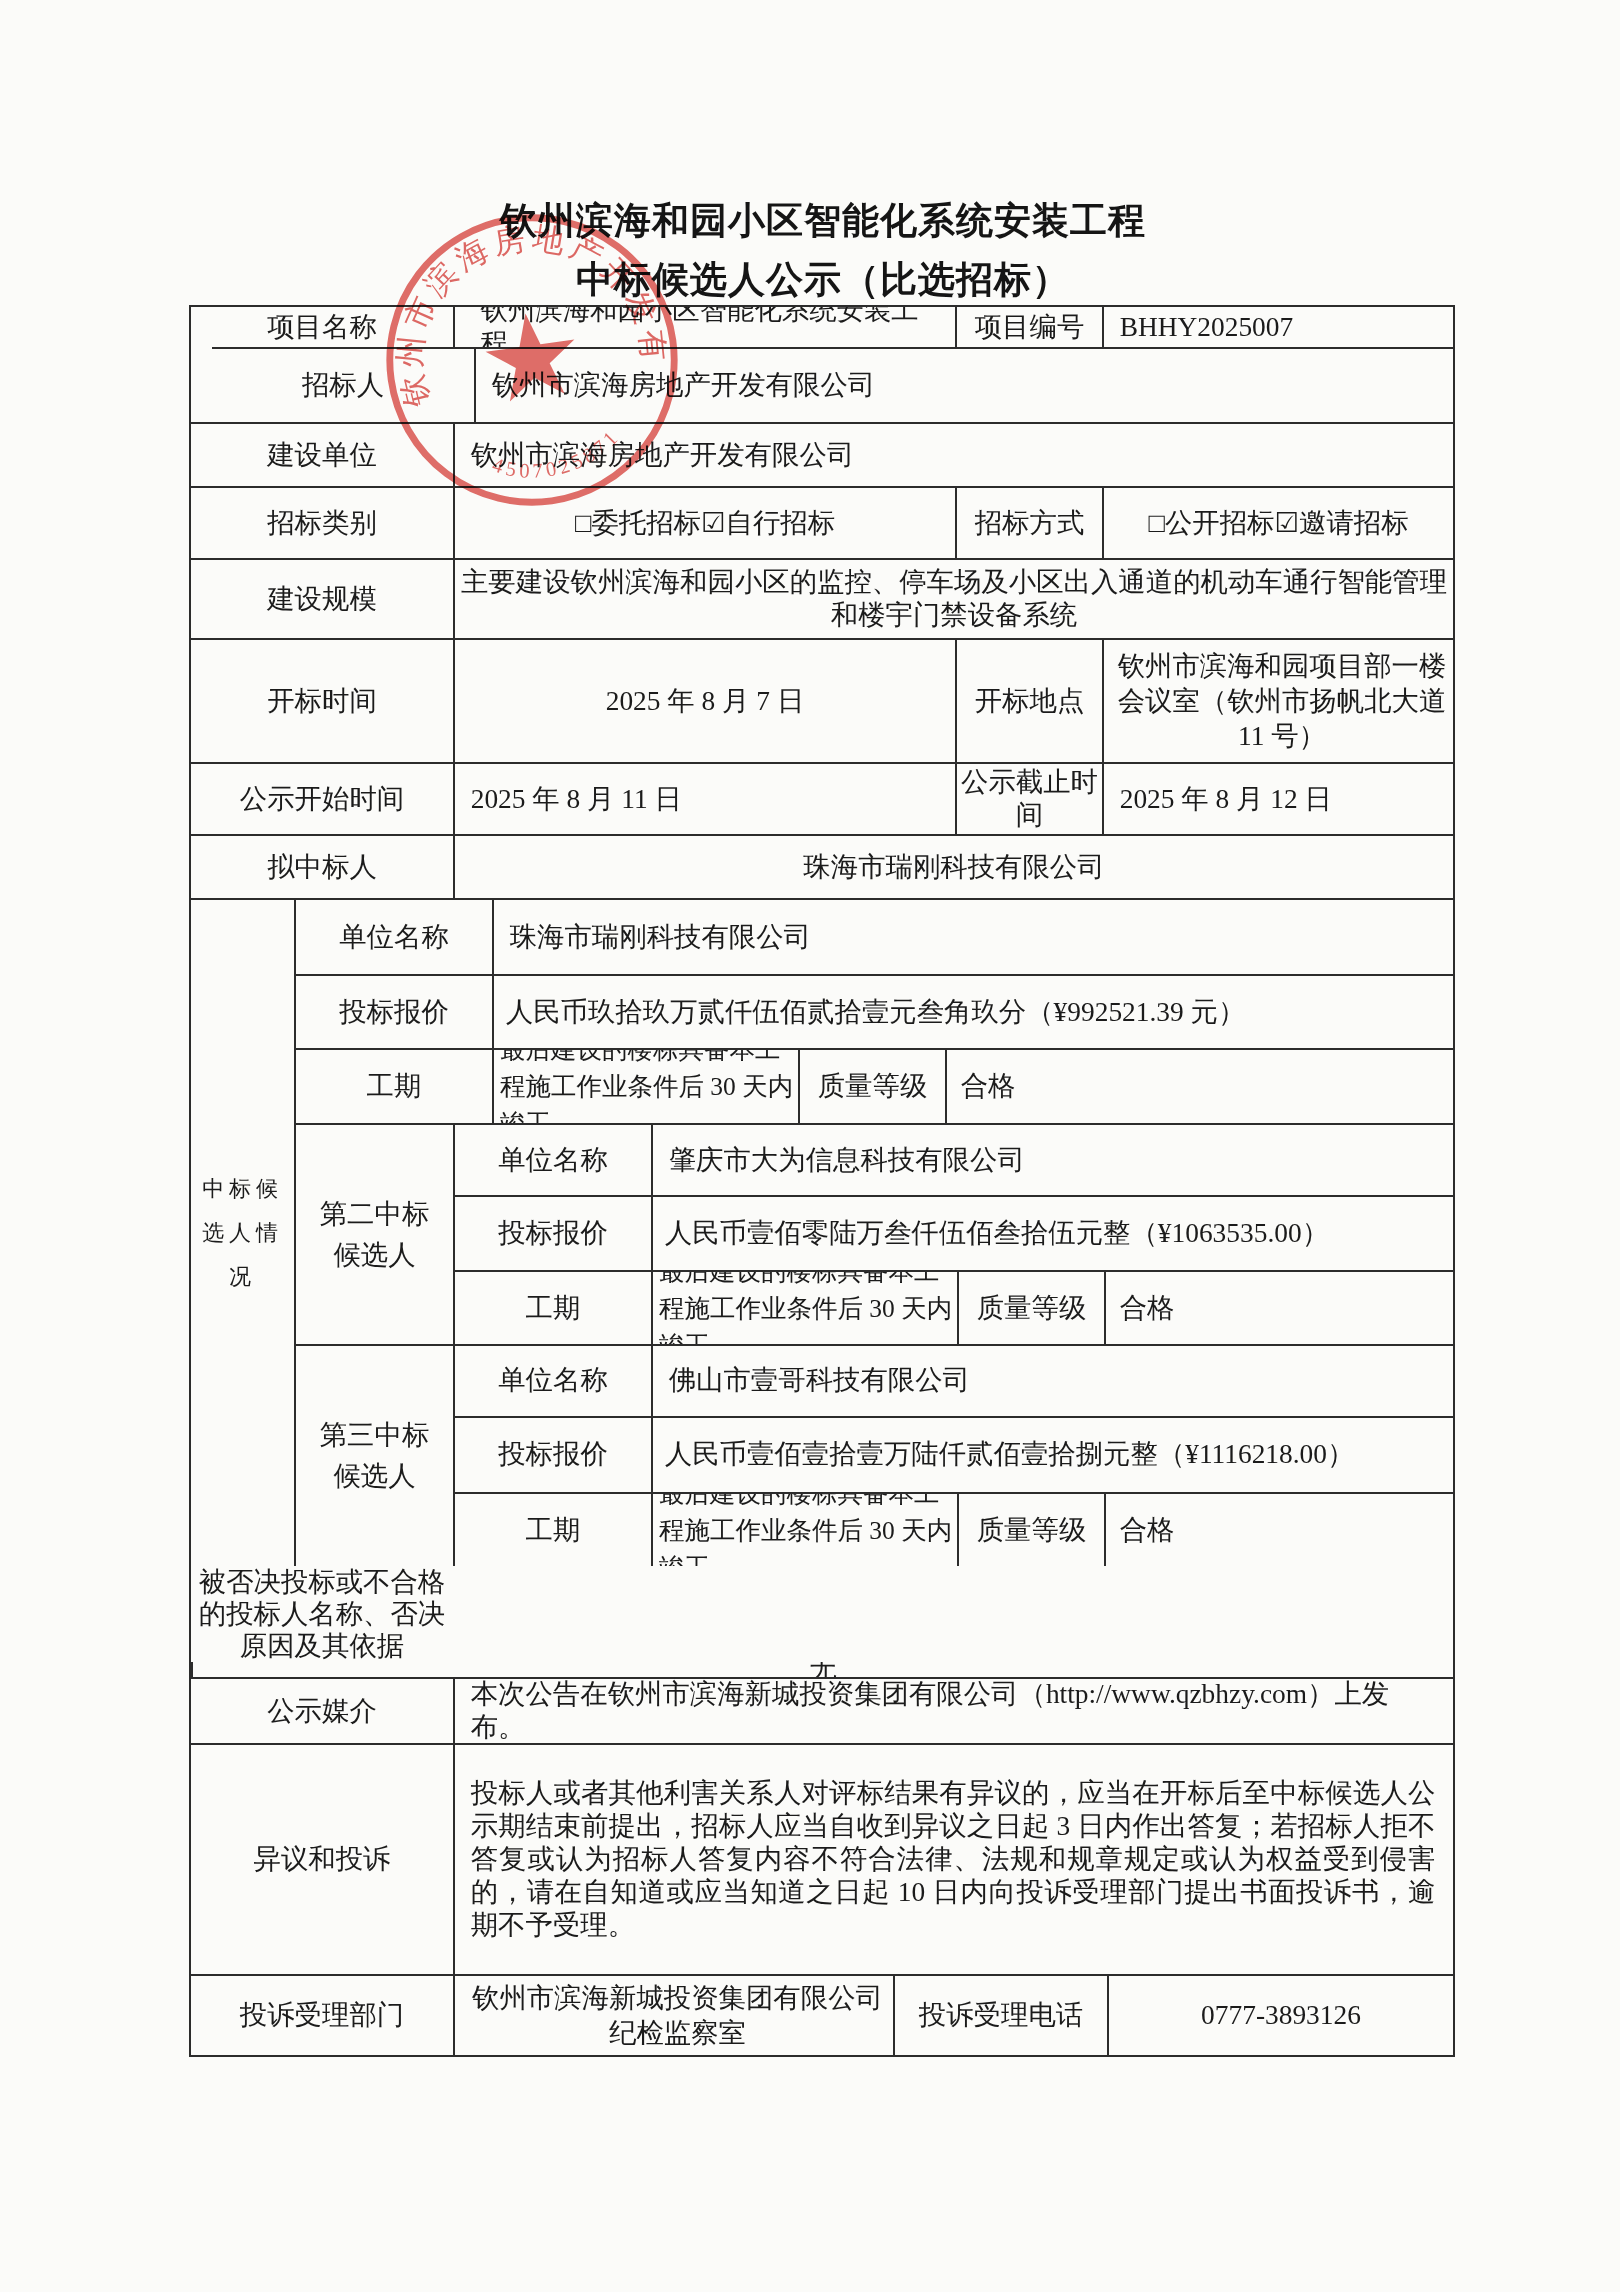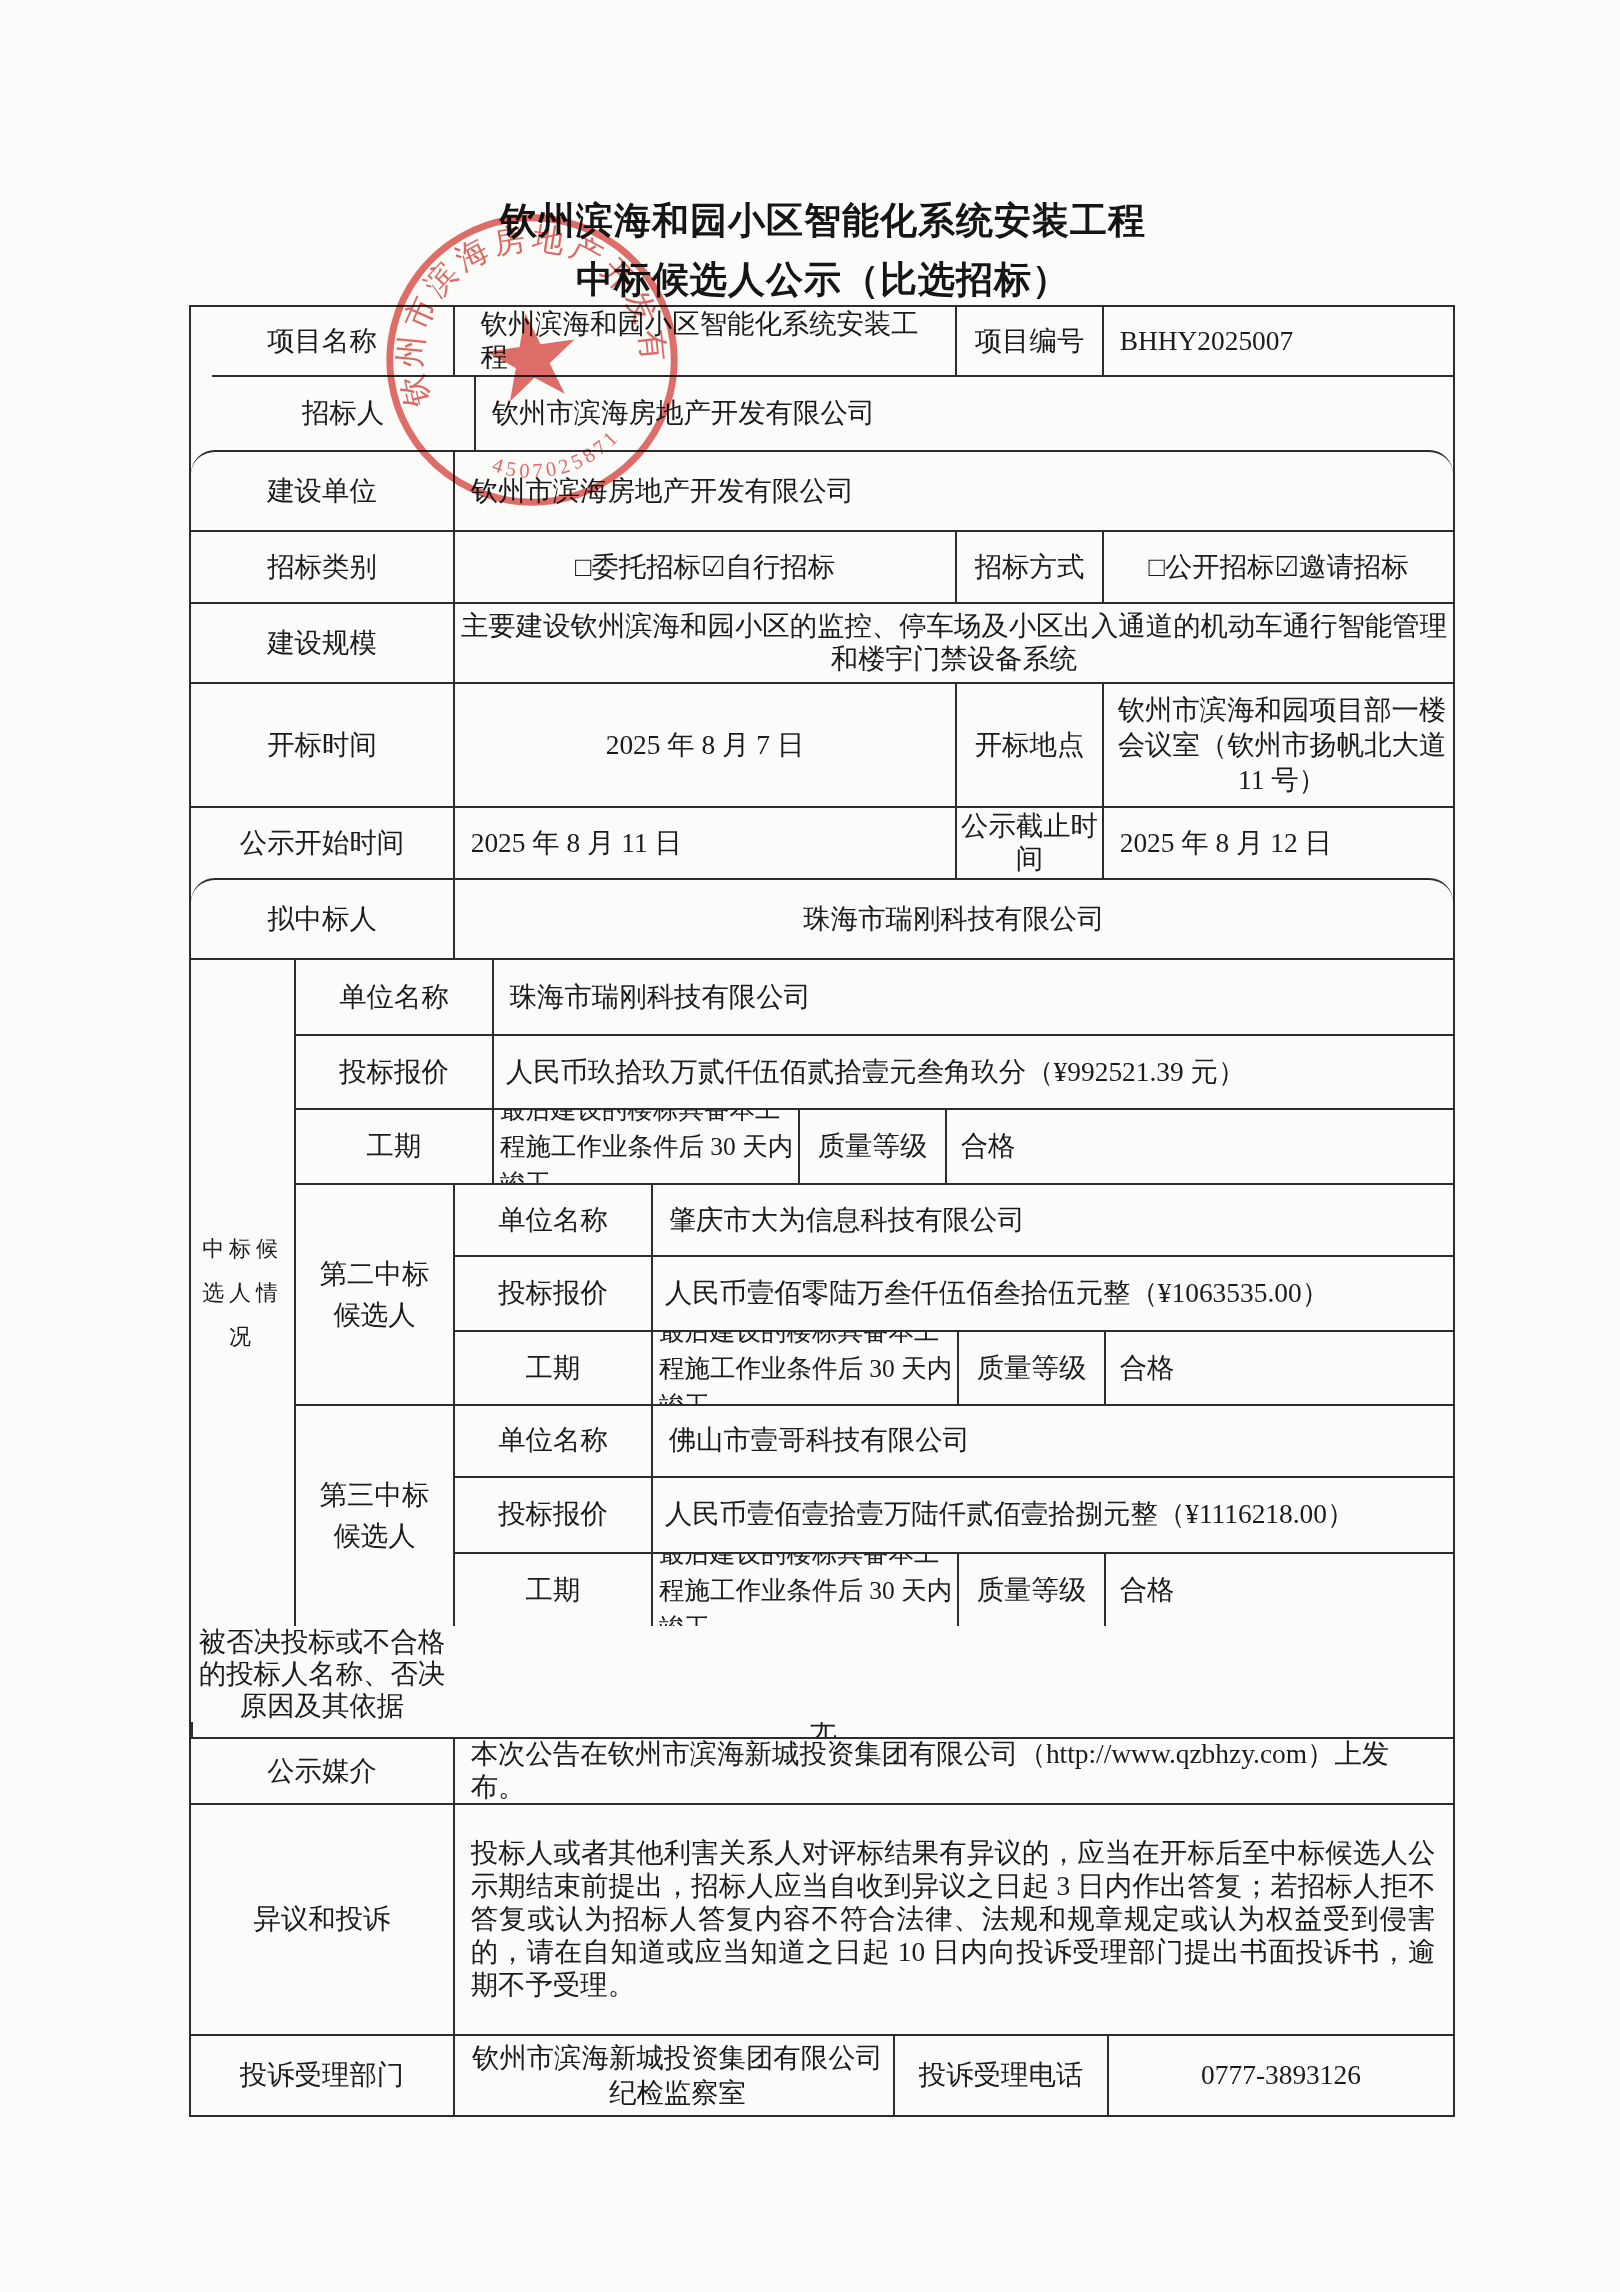--- a/index.html
+++ b/index.html
@@ -27,21 +27,21 @@
     box-sizing:border-box;display:flex;align-items:center;justify-content:center;
     text-align:center;font-size:27.4px;line-height:33px;overflow:hidden;
   }
   .c + .c{border-left:2px solid #2c2c2c;}
   .left{justify-content:flex-start;text-align:left;padding:0 15.7px;}
   .w267{width:262px;flex:none;} .w512{width:502px;flex:none;}
   .w150{width:147px;flex:none;} .w449{width:440px;flex:none;}
   .w218{width:214px;flex:none;} .grow{flex:1;}
 
   
-  .h57{height:68px;} .h77{height:75px;margin-left:21px;} .h75{height:80px;border-radius:24px;} .h73{height:72px;}
+  .h57{height:40px;} .h77{height:75px;margin-left:21px;} .h75{height:64px;} .h73{height:72px;}
   .h82{height:80px;} .h127{height:124px;} .h113{height:111px;flex-direction:column;} .h67{height:66px;}
   .h236{height:231px;} .h83{height:81px;}
 
   
   .cand{display:flex;box-sizing:border-box;height:668px;border-top:2px solid #2c2c2c;}
   .cand-side{width:105px;flex:none;border-right:2px solid #2c2c2c;box-sizing:border-box;
     display:flex;align-items:center;justify-content:center;text-align:center;
     font-size:22px;line-height:44px;}
   .cand-side span{display:block;width:98px;letter-spacing:4.9px;}
   .cand-main{flex:1;display:flex;flex-direction:column;}

